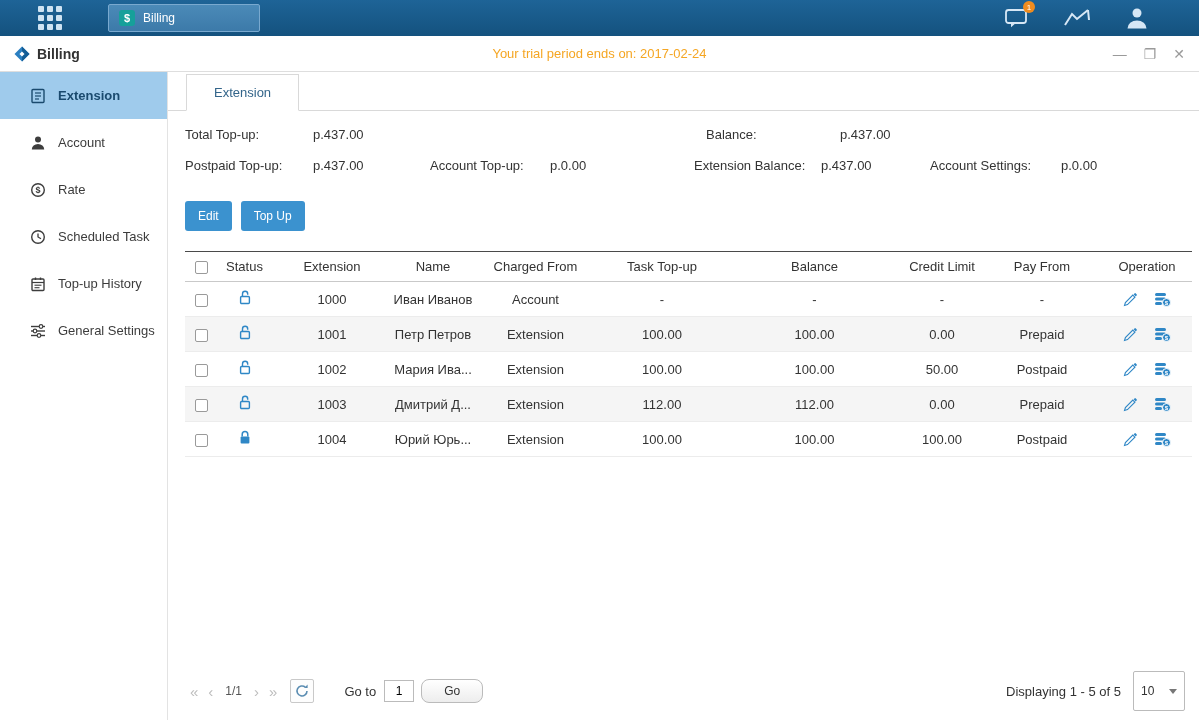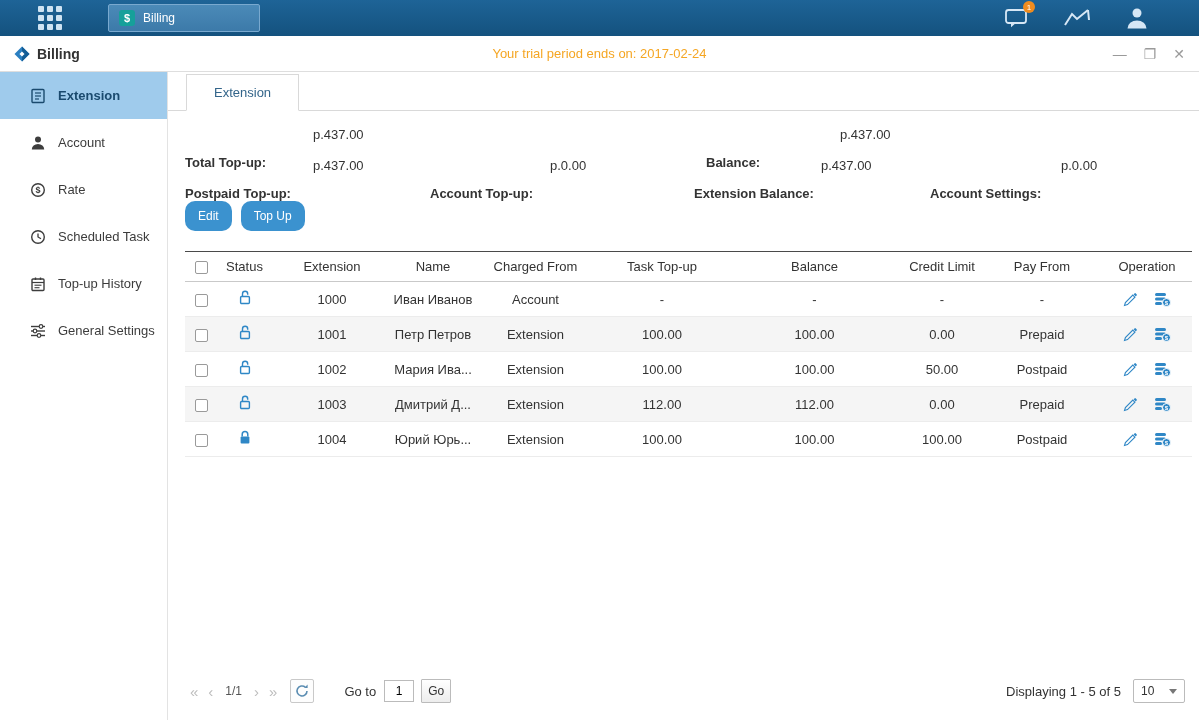--- a/index.html
+++ b/index.html
@@ -29,45 +29,45 @@
   .side-item { height:47px; display:flex; align-items:center; gap:12px; padding-left:30px; font-size:13px; color:#3c3c3c; cursor:pointer; }
   .side-item.active { background:#9fcbec; color:#1a4a6e; font-weight:bold; }
   .sicon { width:16px; height:16px; display:flex; align-items:center; justify-content:center; flex:0 0 auto; }
 
   .main { flex:1; display:flex; flex-direction:column; background:#fff; min-width:0; }
   .tabs { height:39px; border-bottom:1px solid #d9d9d9; display:flex; align-items:flex-end; padding-left:18px; flex:0 0 auto; }
   .tab { padding:10px 27px; border:1px solid #d9d9d9; border-bottom:1px solid #fff; background:#fff; margin-bottom:-1px; font-size:13px; color:#33658a; cursor:pointer; }
 
   .summary { position:relative; height:64px; margin-top:14px; font-size:13px; color:#333; flex:0 0 auto; }
   .sitem { position:absolute; white-space:nowrap; }
-  .sitem.lbl { font-weight:bold;margin-top:28px; }
+  .sitem.lbl { font-weight:normal; }
 
   .btn-row { display:flex; gap:9px; margin:12px 0 0 17px; flex:0 0 auto; }
-  .btn { background:#3b92cf; color:#fff; font-size:12px; border:none; border-radius:10px; padding:8px 13px; cursor:pointer; font-family:inherit; }
+  .btn { background:#3b92cf; color:#fff; font-size:12px; border:none; border-radius:3px; padding:8px 13px; cursor:pointer; font-family:inherit; }
 
   .tablewrap { margin:20px 14px 0 17px; flex:0 0 auto; }
   table { border-collapse:collapse; width:100%; font-size:13px; color:#333; table-layout:fixed; }
   thead th { border-top:1px solid #4a4a4a; border-bottom:1px solid #c9c9c9; height:30px; font-weight:normal; overflow:hidden; white-space:nowrap; }
   tbody td { height:35px; text-align:center; border-bottom:1px solid #ececec; overflow:hidden; white-space:nowrap; }
   tbody tr:nth-child(even) { background:#f5f5f5; }
   .cb { display:inline-block; width:13px; height:13px; border:1px solid #9a9a9a; border-radius:2px; background:#fff; vertical-align:middle; cursor:pointer; }
   .ops { display:flex; align-items:center; justify-content:center; gap:16px; }
   .opicon { display:inline-flex; cursor:pointer; }
   .lockicon { display:inline-flex; cursor:pointer; }
 
   
   .pager { margin-top:auto; display:flex; align-items:center; padding:0 14px 12px 17px; height:46px; font-size:13px; color:#333; flex:0 0 auto; }
   .pg-nav { color:#bdbdbd; font-size:15px; margin:0 5px; cursor:pointer; user-select:none; }
   .page-indicator { margin:0 7px; font-size:12px; color:#555; }
   .refresh-btn { width:24px; height:24px; border:1px solid #c9c9c9; border-radius:2px; display:flex; align-items:center; justify-content:center; background:#fdfdfd; margin:0 12px 0 8px; cursor:pointer; }
   .goto-label { margin:0 8px 0 18px; }
   .goto-input { width:30px; height:22px; border:1px solid #bbb; text-align:center; font-size:12px; font-family:inherit; }
-  .go-btn { height:24px; padding:0 6px; border:1px solid #bbb; background:linear-gradient(#fff,#ededed); border-radius:1px; font-size:12px; margin-left:7px; color:#333; cursor:pointer; font-family:inherit; }
+  .go-btn { height:24px; padding:0 22px; border:1px solid #bbb; background:linear-gradient(#fff,#ededed); border-radius:8px; font-size:12px; margin-left:7px; color:#333; cursor:pointer; font-family:inherit; }
   .pager-right { margin-left:auto; display:flex; align-items:center; gap:12px; }
-  .size-select { width:52px; height:24px; border:1px solid #bbb; border-radius:2px; display:flex; align-items:center; justify-content:space-between; padding:0 7px; font-size:12px; background:#fff; cursor:pointer; }
+  .size-select { width:52px; height:40px; border:1px solid #bbb; border-radius:2px; display:flex; align-items:center; justify-content:space-between; padding:0 7px; font-size:12px; background:#fff; cursor:pointer; }
   .caret { width:0; height:0; border-left:4px solid transparent; border-right:4px solid transparent; border-top:5px solid #777; }
 </style>
 </head>
 <body>
 
 <div class="topbar">
   <div class="apps-grid">
     <span></span>
       <span></span>
       <span></span>

